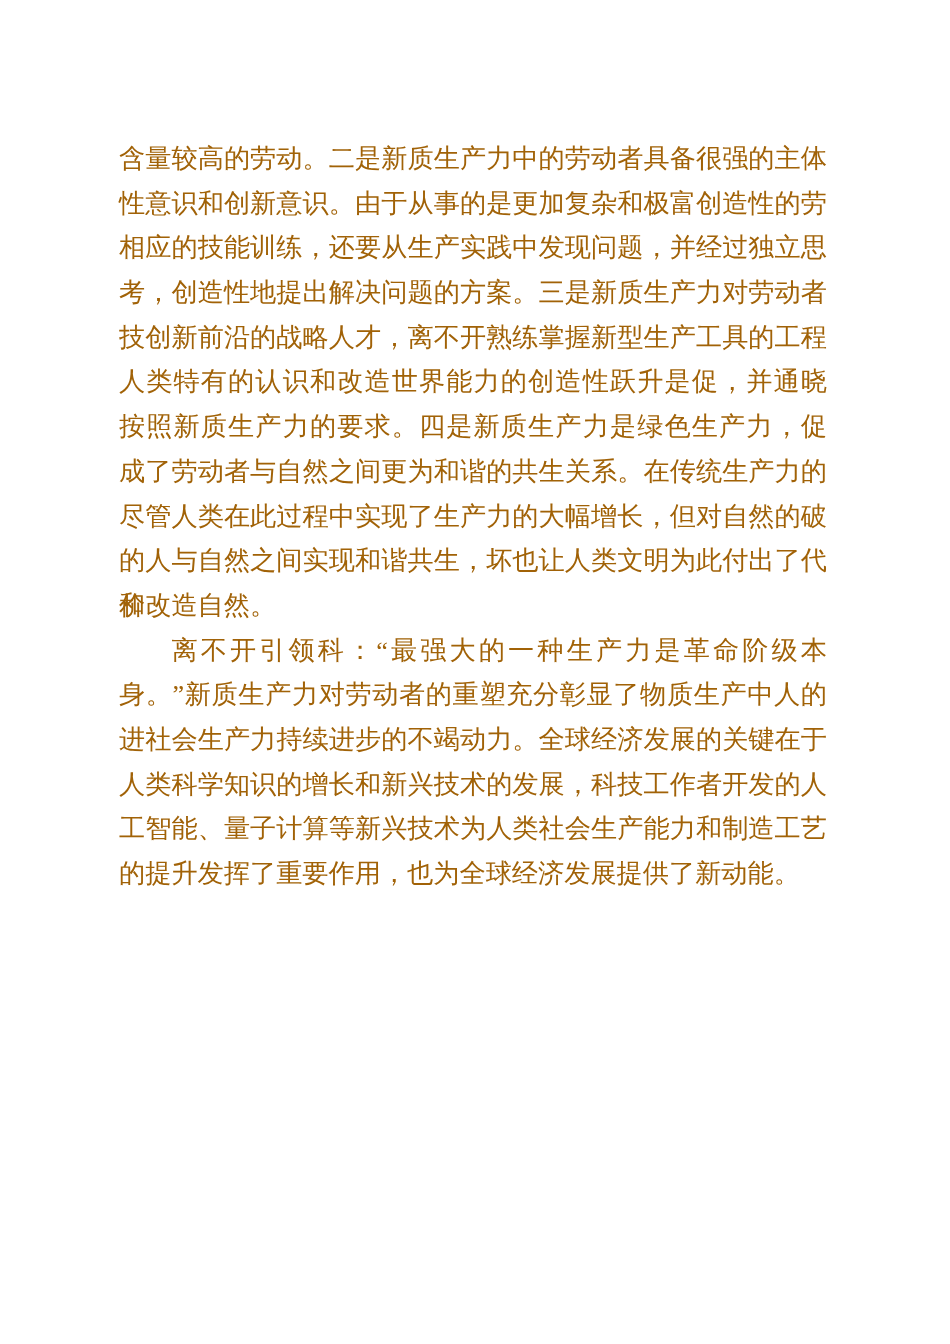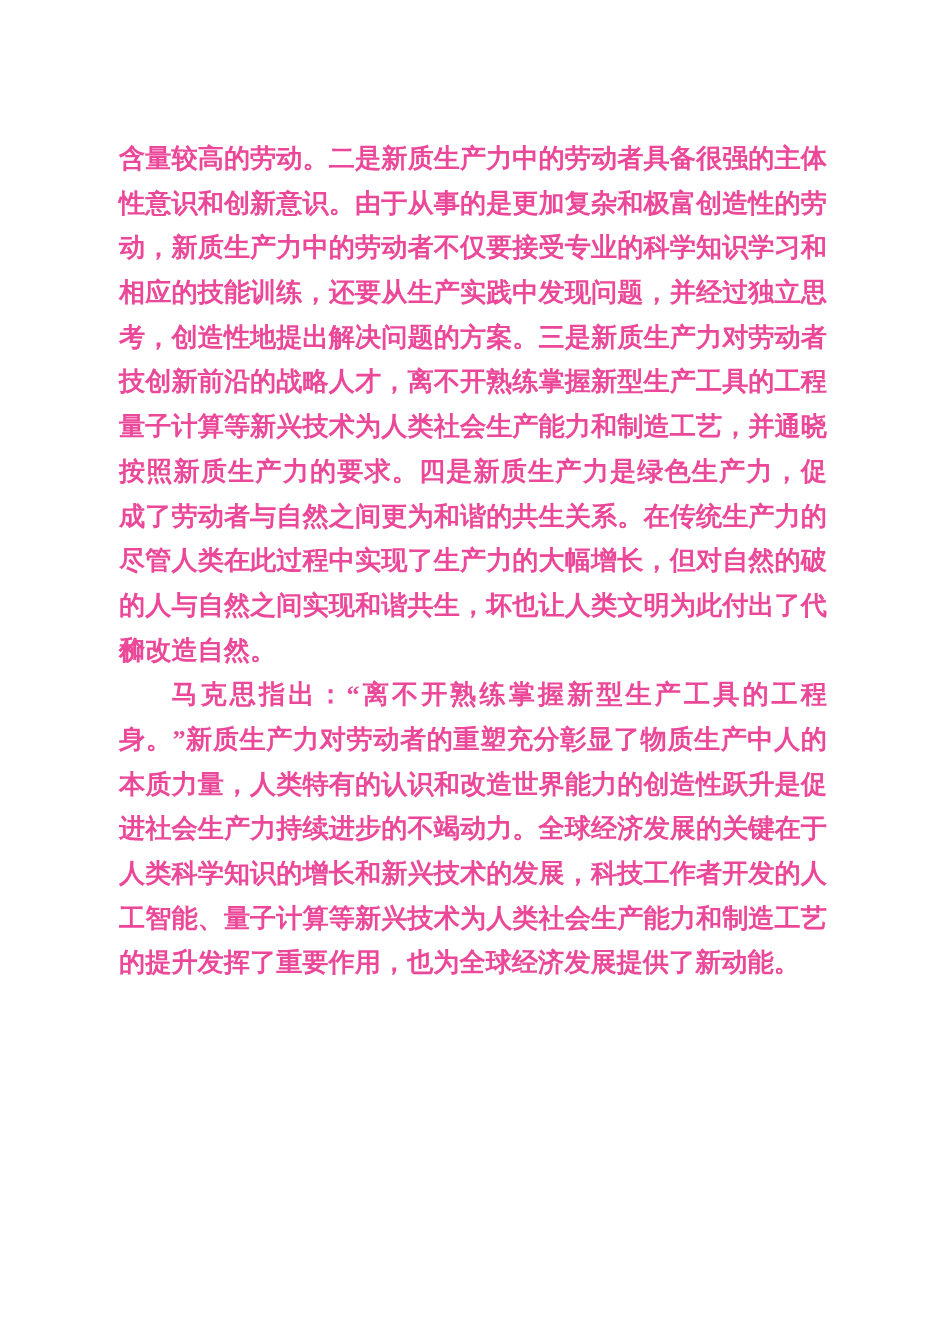--- a/index.html
+++ b/index.html
@@ -41,38 +41,36 @@
     text-align-last: left;
   }
   .line--indent {
     text-indent: 2em;
   }
 </style>
 </head>
 <body>
 
 <div class="page" style="background: rgb(255, 255, 255);">
-  <div class="text-block" style="color: #ec4899; font-weight: bold;">
+  <div class="text-block" style="color: #a16207;">
       <div class="paragraph">
         <div class="line">含量较高的劳动。二是新质生产力中的劳动者具备很强的主体</div>
         <div class="line">性意识和创新意识。由于从事的是更加复杂和极富创造性的劳</div>
-        <div class="line">动，新质生产力中的劳动者不仅要接受专业的科学知识学习和</div>
         <div class="line">相应的技能训练，还要从生产实践中发现问题，并经过独立思</div>
         <div class="line">考，创造性地提出解决问题的方案。三是新质生产力对劳动者</div>
         <div class="line">技创新前沿的战略人才，离不开熟练掌握新型生产工具的工程</div>
-        <div class="line">量子计算等新兴技术为人类社会生产能力和制造工艺，并通晓</div>
+        <div class="line">人类特有的认识和改造世界能力的创造性跃升是促，并通晓</div>
         <div class="line">按照新质生产力的要求。四是新质生产力是绿色生产力，促</div>
         <div class="line">成了劳动者与自然之间更为和谐的共生关系。在传统生产力的</div>
         <div class="line">尽管人类在此过程中实现了生产力的大幅增长，但对自然的破</div>
         <div class="line">的人与自然之间实现和谐共生，坏也让人类文明为此付出了代价</div>
         <div class="line line--last">和改造自然。</div>
       </div>
       <div class="paragraph">
-        <div class="line line--indent">马克思指出：“离不开熟练掌握新型生产工具的工程</div>
+        <div class="line line--indent">离不开引领科：“最强大的一种生产力是革命阶级本</div>
         <div class="line">身。”新质生产力对劳动者的重塑充分彰显了物质生产中人的</div>
-        <div class="line">本质力量，人类特有的认识和改造世界能力的创造性跃升是促</div>
         <div class="line">进社会生产力持续进步的不竭动力。全球经济发展的关键在于</div>
         <div class="line">人类科学知识的增长和新兴技术的发展，科技工作者开发的人</div>
         <div class="line">工智能、量子计算等新兴技术为人类社会生产能力和制造工艺</div>
         <div class="line line--last">的提升发挥了重要作用，也为全球经济发展提供了新动能。</div>
       </div>
     </div>
 </div>
 
 </body></html>

